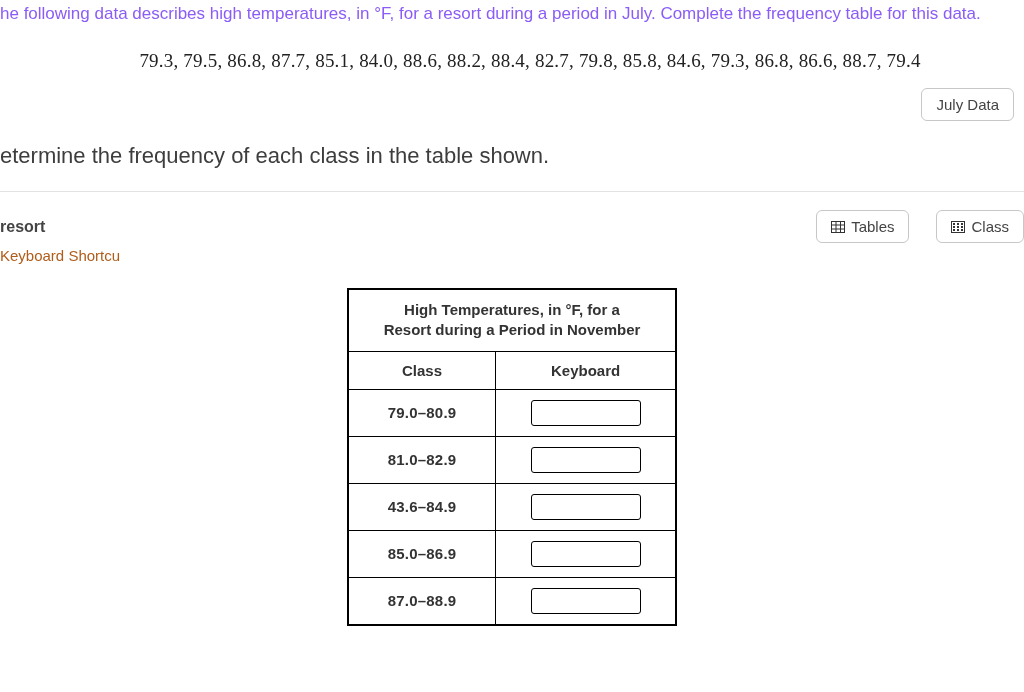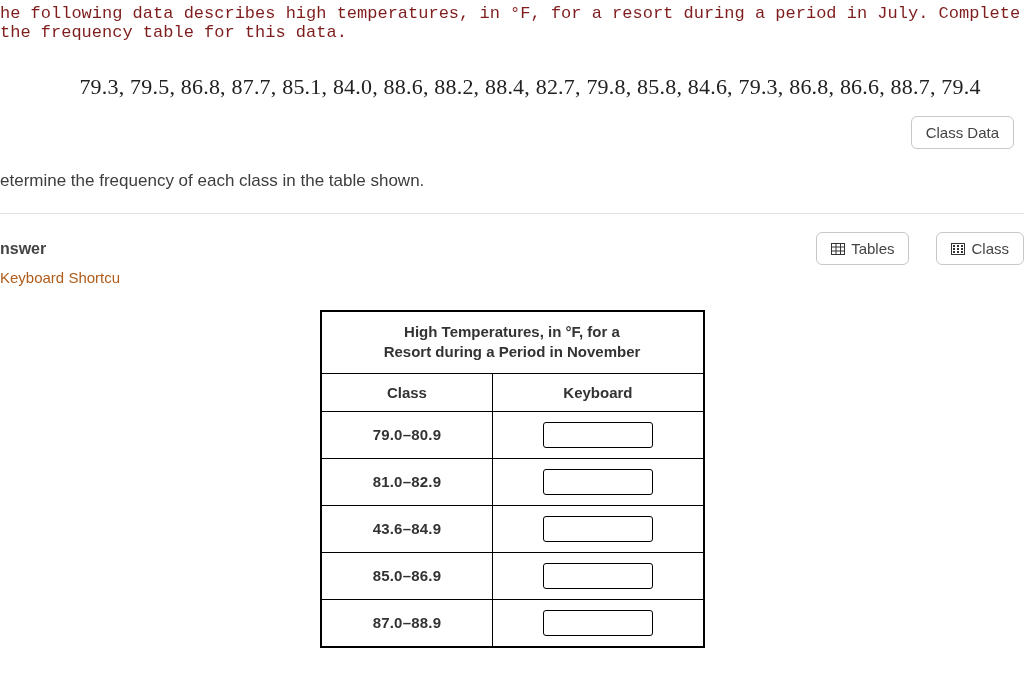--- a/index.html
+++ b/index.html
@@ -9,29 +9,28 @@
     width: 1024px;
     height: 692px;
     overflow: hidden;
     color: #333;
     font-size: 16px;
     position: relative;
   }
   .question-text {
     padding: 4px 0 12px 0;
     font-size: 17px;
-    color: #7f1d1d;
-    font-family: Liberation Mono, monospace;
+    color: #8b5cf6;
   }
   .data-line {
     text-align: center;
     font-family: Georgia, "Times New Roman", serif;
-    font-size: 22px;
+    font-size: 19px;
     color: #222;
-    margin: 20px 0 10px 0;
+    margin: 14px 0 10px 0;
     letter-spacing: 0.2px;
     padding-left: 36px;
   }
   .copy-row {
     display: flex;
     justify-content: flex-end;
     padding: 6px 10px 0 0;
   }
   .btn {
     display: inline-flex;
@@ -40,21 +39,21 @@
     font-size: 15px;
     color: #444;
     background: #fff;
     border: 1px solid #c7c7c7;
     border-radius: 6px;
     padding: 8px 14px;
     cursor: pointer;
     line-height: 1;
   }
   .instruction {
-    font-size: 17px;
+    font-size: 22px;
     color: #3d3d3d;
     margin: 22px 0 22px 0;
   }
   .divider {
     height: 1px;
     background: #e2e2e2;
     width: 100%;
   }
   .answer-row {
     display: flex;
@@ -90,21 +89,21 @@
     cursor: pointer;
   }
   .table-wrap {
     display: flex;
     justify-content: center;
     margin-top: 24px;
   }
   table.ftable {
     border-collapse: collapse;
     border: 2px solid #000;
-    width: 385px;
+    width: 330px;
   }
   table.ftable th, table.ftable td {
     border: 1.5px solid #000;
     padding: 10px 10px;
     font-size: 15px;
     text-align: center;
   }
   .thead-title th {
     font-weight: 700;
     padding: 10px 12px;
@@ -129,30 +128,30 @@
 </style>
 </head>
 <body>
 
 <div class="question-text">he following data describes high temperatures, in °F, for a resort during a period in July. Complete the frequency table for this data.</div>
 
 <div class="data-line">79.3, 79.5, 86.8, 87.7, 85.1, 84.0, 88.6, 88.2, 88.4, 82.7, 79.8, 85.8, 84.6, 79.3, 86.8, 86.6, 88.7, 79.4</div>
 
 <div class="copy-row">
   <button class="btn">
-    <span>Class Data</span>
+    <span>July Data</span>
   </button>
 </div>
 
 <div class="instruction">etermine the frequency of each class in the table shown.</div>
 
 <div class="divider"></div>
 
 <div class="answer-row">
-  <div class="answer-label">nswer</div>
+  <div class="answer-label">resort</div>
   <div class="tool-buttons">
     <button class="btn">
       <span class="icon-grid">
         <svg viewBox="0 0 14 12" width="14" height="12">
           <rect x="0.5" y="0.5" width="13" height="11" fill="none" stroke="#333" stroke-width="1"></rect>
           <line x1="0.5" y1="4" x2="13.5" y2="4" stroke="#333" stroke-width="1"></line>
           <line x1="0.5" y1="8" x2="13.5" y2="8" stroke="#333" stroke-width="1"></line>
           <line x1="5" y1="0.5" x2="5" y2="11.5" stroke="#333" stroke-width="1"></line>
           <line x1="9.5" y1="0.5" x2="9.5" y2="11.5" stroke="#333" stroke-width="1"></line>
         </svg>

